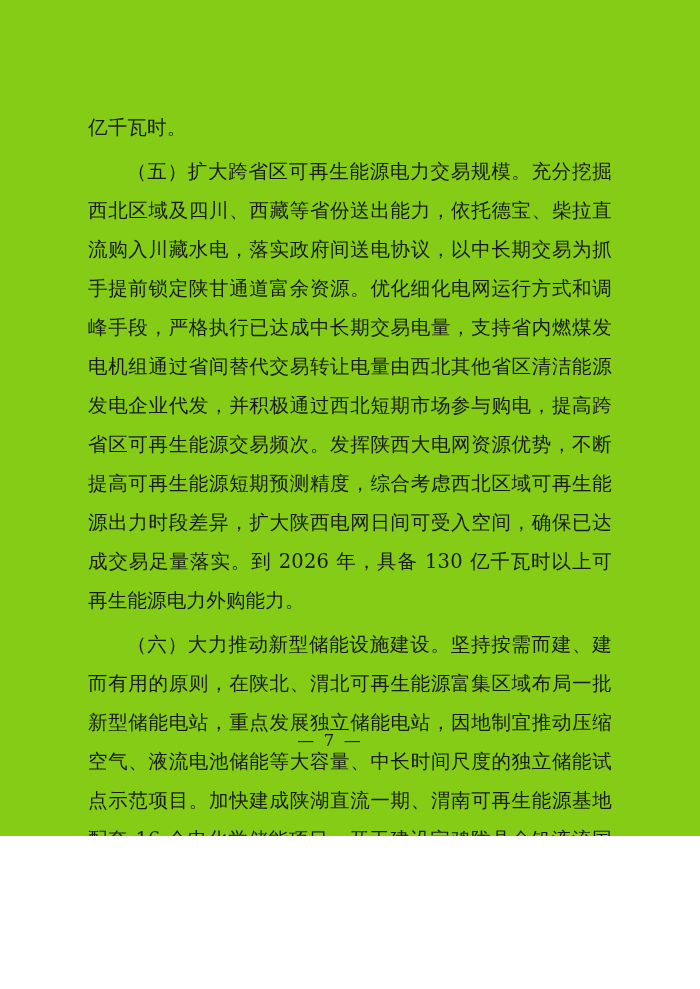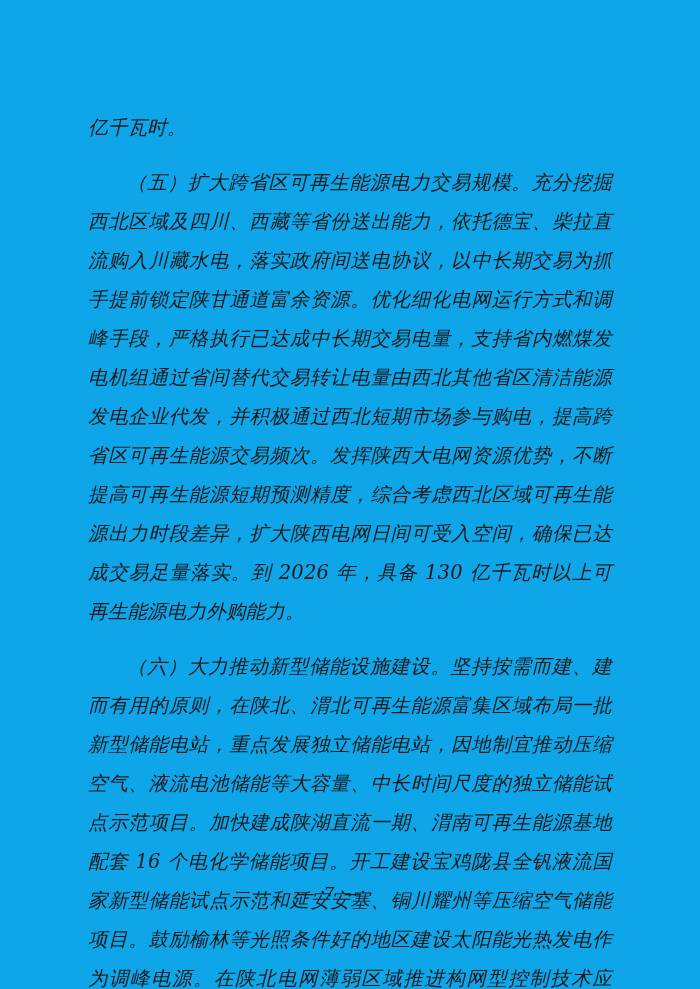--- a/index.html
+++ b/index.html
@@ -6,44 +6,43 @@
     margin: 0;
     padding: 0;
     background: #ffffff;
   }
   body {
     font-family: "DejaVu Serif", serif;
   }
   .page {
     position: relative;
     width: 700px;
-    height: 989px;
-    background: #0ea5e9;
+    height: 836px;
+    background: #84cc16;
     box-sizing: border-box;
     overflow: hidden;
-    font-style: italic;
   }
   .content {
     position: absolute;
     left: 88px;
     top: 108px;
     width: 524px;
   }
   .para {
     font-family: "DejaVu Serif", serif;
     font-size: 19.5px;
     line-height: 39px;
     color: #1a1a1a;
     text-align: justify;
     text-justify: inter-ideograph;
     margin: 0 0 0 0;
     letter-spacing: 0.2px;
   }
   .para + .para {
-    margin-top: 16px;
+    margin-top: 5px;
   }
   .indent {
     text-indent: 39px;
   }
   .page-number {
     position: absolute;
     left: 0;
     right: 0;
     bottom: 86px;
     text-align: center;

